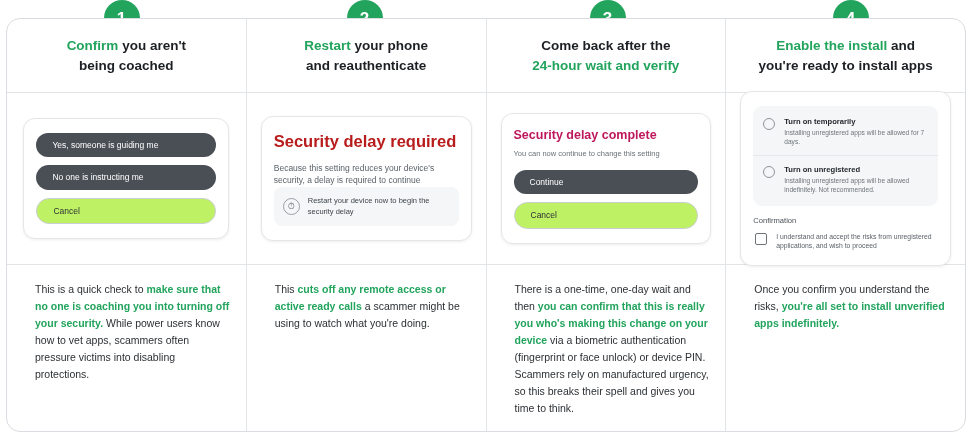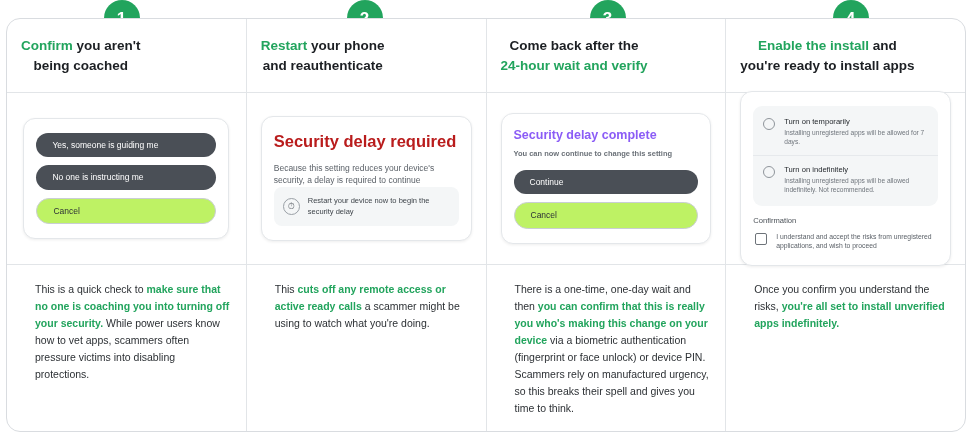--- a/index.html
+++ b/index.html
@@ -72,21 +72,21 @@
     box-sizing: border-box;
     border-right: 1px solid #e2e5e8;
     position: relative;
   }
   .cell:last-child { border-right: none; }
 
   .row-head .cell {
     border-bottom: 1px solid #e2e5e8;
     display: flex;
     align-items: center;
-    justify-content: flex-start;
+    justify-content: center;
     padding: 0 14px;
   }
   .row-mock .cell {
     border-bottom: 1px solid #e2e5e8;
     display: flex;
     align-items: center;
     justify-content: center;
     padding: 0 14px;
   }
 
@@ -138,34 +138,33 @@
   .mock-title {
     font-size: 16.5px;
     font-weight: bold;
     color: #b91c1c;
     line-height: 1.25;
     margin-bottom: 10px;
   }
   .mock-title-sm {
     font-size: 12.5px;
     font-weight: bold;
-    color: #8b5cf6;
+    color: #be185d;
     margin-bottom: 7px;
   }
   .mock-body {
     font-size: 8.5px;
     color: #5c6269;
     line-height: 1.5;
   }
   .mock-body-sm {
     font-size: 7.5px;
     color: #6b7178;
     line-height: 1.45;
     margin-bottom: 10px;
-    font-weight: bold;
   }
 
   .notice {
     display: flex;
     align-items: center;
     gap: 8px;
     background: #f4f6f7;
     border-radius: 8px;
     padding: 9px 9px;
   }
@@ -204,21 +203,21 @@
   .radio {
     flex: 0 0 auto;
     width: 10px;
     height: 10px;
     border-radius: 50%;
     border: 1.4px solid #8f959b;
     margin-top: 1px;
   }
   .opt-title {
     font-size: 7.6px;
-    font-weight: normal;
+    font-weight: bold;
     color: #24282d;
     margin-bottom: 2px;
   }
   .opt-sub {
     font-size: 6.6px;
     color: #70767d;
     line-height: 1.4;
   }
   .conf-label {
     font-size: 7.6px;
@@ -347,21 +346,21 @@
             <div class="opt">
               <div class="radio"></div>
               <div>
                 <div class="opt-title">Turn on temporarily</div>
                 <div class="opt-sub">Installing unregistered apps will be allowed for 7 days.</div>
               </div>
             </div>
             <div class="opt">
               <div class="radio"></div>
               <div>
-                <div class="opt-title">Turn on indefinitely</div>
+                <div class="opt-title">Turn on unregistered</div>
                 <div class="opt-sub">Installing unregistered apps will be allowed indefinitely. Not recommended.</div>
               </div>
             </div>
           </div>
           <div class="conf-label">Confirmation</div>
           <div class="check-row">
             <div class="checkbox"></div>
             <div class="check-text">I understand and accept the risks from unregistered applications, and wish to proceed</div>
           </div>
         </div>

